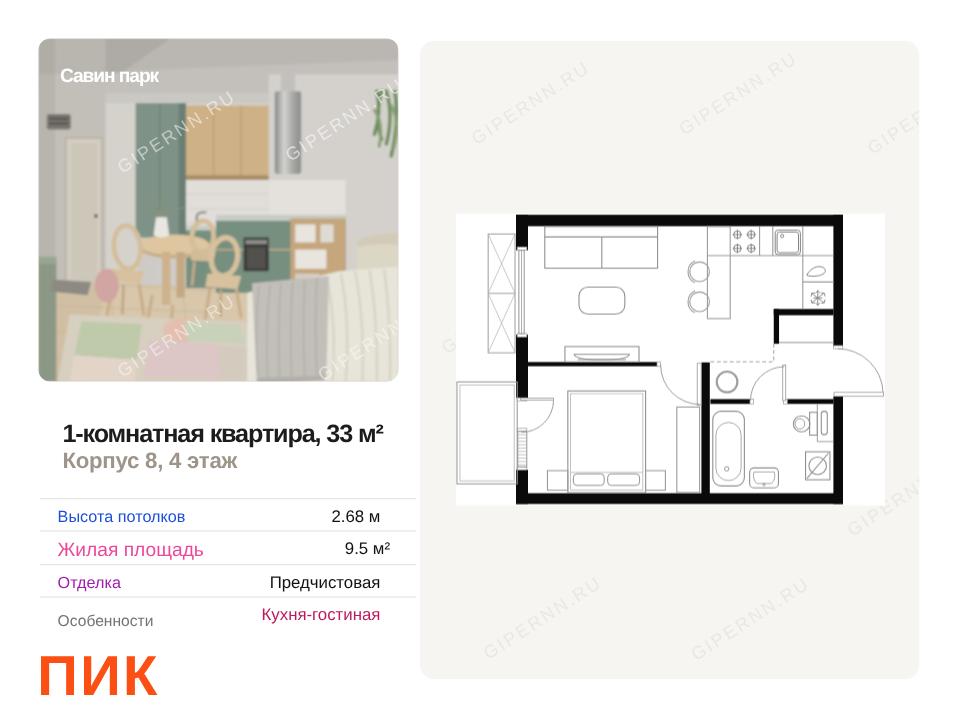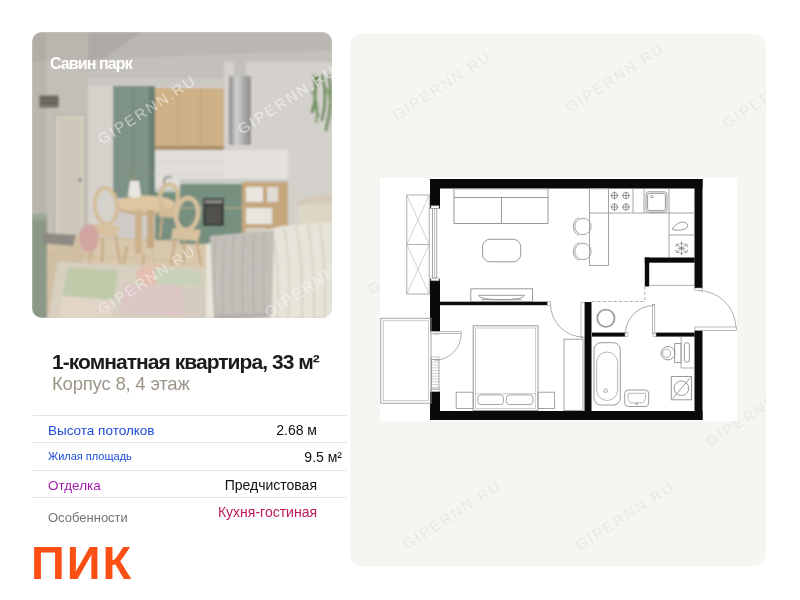--- a/index.html
+++ b/index.html
@@ -186,37 +186,37 @@
   <text x="118" y="252" transform="rotate(-33 118 252)" font-size="15" letter-spacing="2" fill="#ffffff" opacity="0.45" text-anchor="middle">GIPERNN.RU</text>
 
   <text x="285" y="255" transform="rotate(-33 285 255)" font-size="15" letter-spacing="2" fill="#ffffff" opacity="0.45" text-anchor="middle">GIPERNN.RU</text>
 </svg>
 </div>
 
 <div class="abs" style="left:50px;top:54.5px;font-size:16px;font-weight:bold;color:#ffffff;letter-spacing:-0.9px;">Савин парк</div>
 
 <div class="abs" style="left:52px;top:350px;font-size:21px;letter-spacing:-0.95px;font-weight:bold;color:#1c1c1c;">1-комнатная квартира, 33 м²</div>
 
-<div class="abs" style="left:52px;top:372.5px;font-size:18.5px;letter-spacing:-0.2px;font-weight:normal;color:#9d9589;">Корпус 8, 4 этаж</div>
+<div class="abs" style="left:52px;top:372.5px;font-size:18.5px;letter-spacing:-0.2px;font-weight:bold;color:#9d9589;">Корпус 8, 4 этаж</div>
 
 <div class="abs" style="left:0;top:0;width:800px;height:600px;pointer-events:none;">
 
   <div class="abs" style="left:33px;top:415px;width:314px;height:1px;background:#e7e5e1;"></div>
 
   <div class="abs" style="left:33px;top:442.3px;width:314px;height:1px;background:#e7e5e1;"></div>
 
   <div class="abs" style="left:33px;top:469.5px;width:314px;height:1px;background:#e7e5e1;"></div>
 
   <div class="abs" style="left:33px;top:496.7px;width:314px;height:1px;background:#e7e5e1;"></div>
 
   <div class="abs" style="left:48px;top:423px;font-size:13.5px;color:#1d4ed8;">Высота потолков</div>
   <div class="abs" style="right:483px;top:422px;font-size:14px;color:#111;">2.68 м</div>
 
-  <div class="abs" style="left:48px;top:450.3px;font-size:11px;color:#1d4ed8;">Жилая площадь</div>
-  <div class="abs" style="right:458px;top:449.3px;font-size:14px;color:#111;">9.5 м²</div>
+  <div class="abs" style="left:48px;top:450.3px;font-size:16px;color:#ec4899;">Жилая площадь</div>
+  <div class="abs" style="right:475px;top:449.3px;font-size:14px;color:#111;">9.5 м²</div>
 
   <div class="abs" style="left:48px;top:477.5px;font-size:13.5px;color:#a21caf;">Отделка</div>
   <div class="abs" style="right:483px;top:476.5px;font-size:14px;color:#111;padding-left:41px;">Предчистовая</div>
 
   <div class="abs" style="left:48px;top:510px;font-size:13px;color:#737373;">Особенности</div>
   <div class="abs" style="right:483px;top:503.7px;font-size:14px;color:#be185d;">Кухня-гостиная</div>
 </div>
 
 <div class="abs" style="left:31px;top:535px;font-size:47px;font-weight:bold;color:#fb4f14;letter-spacing:2px;">ПИК</div>
 

